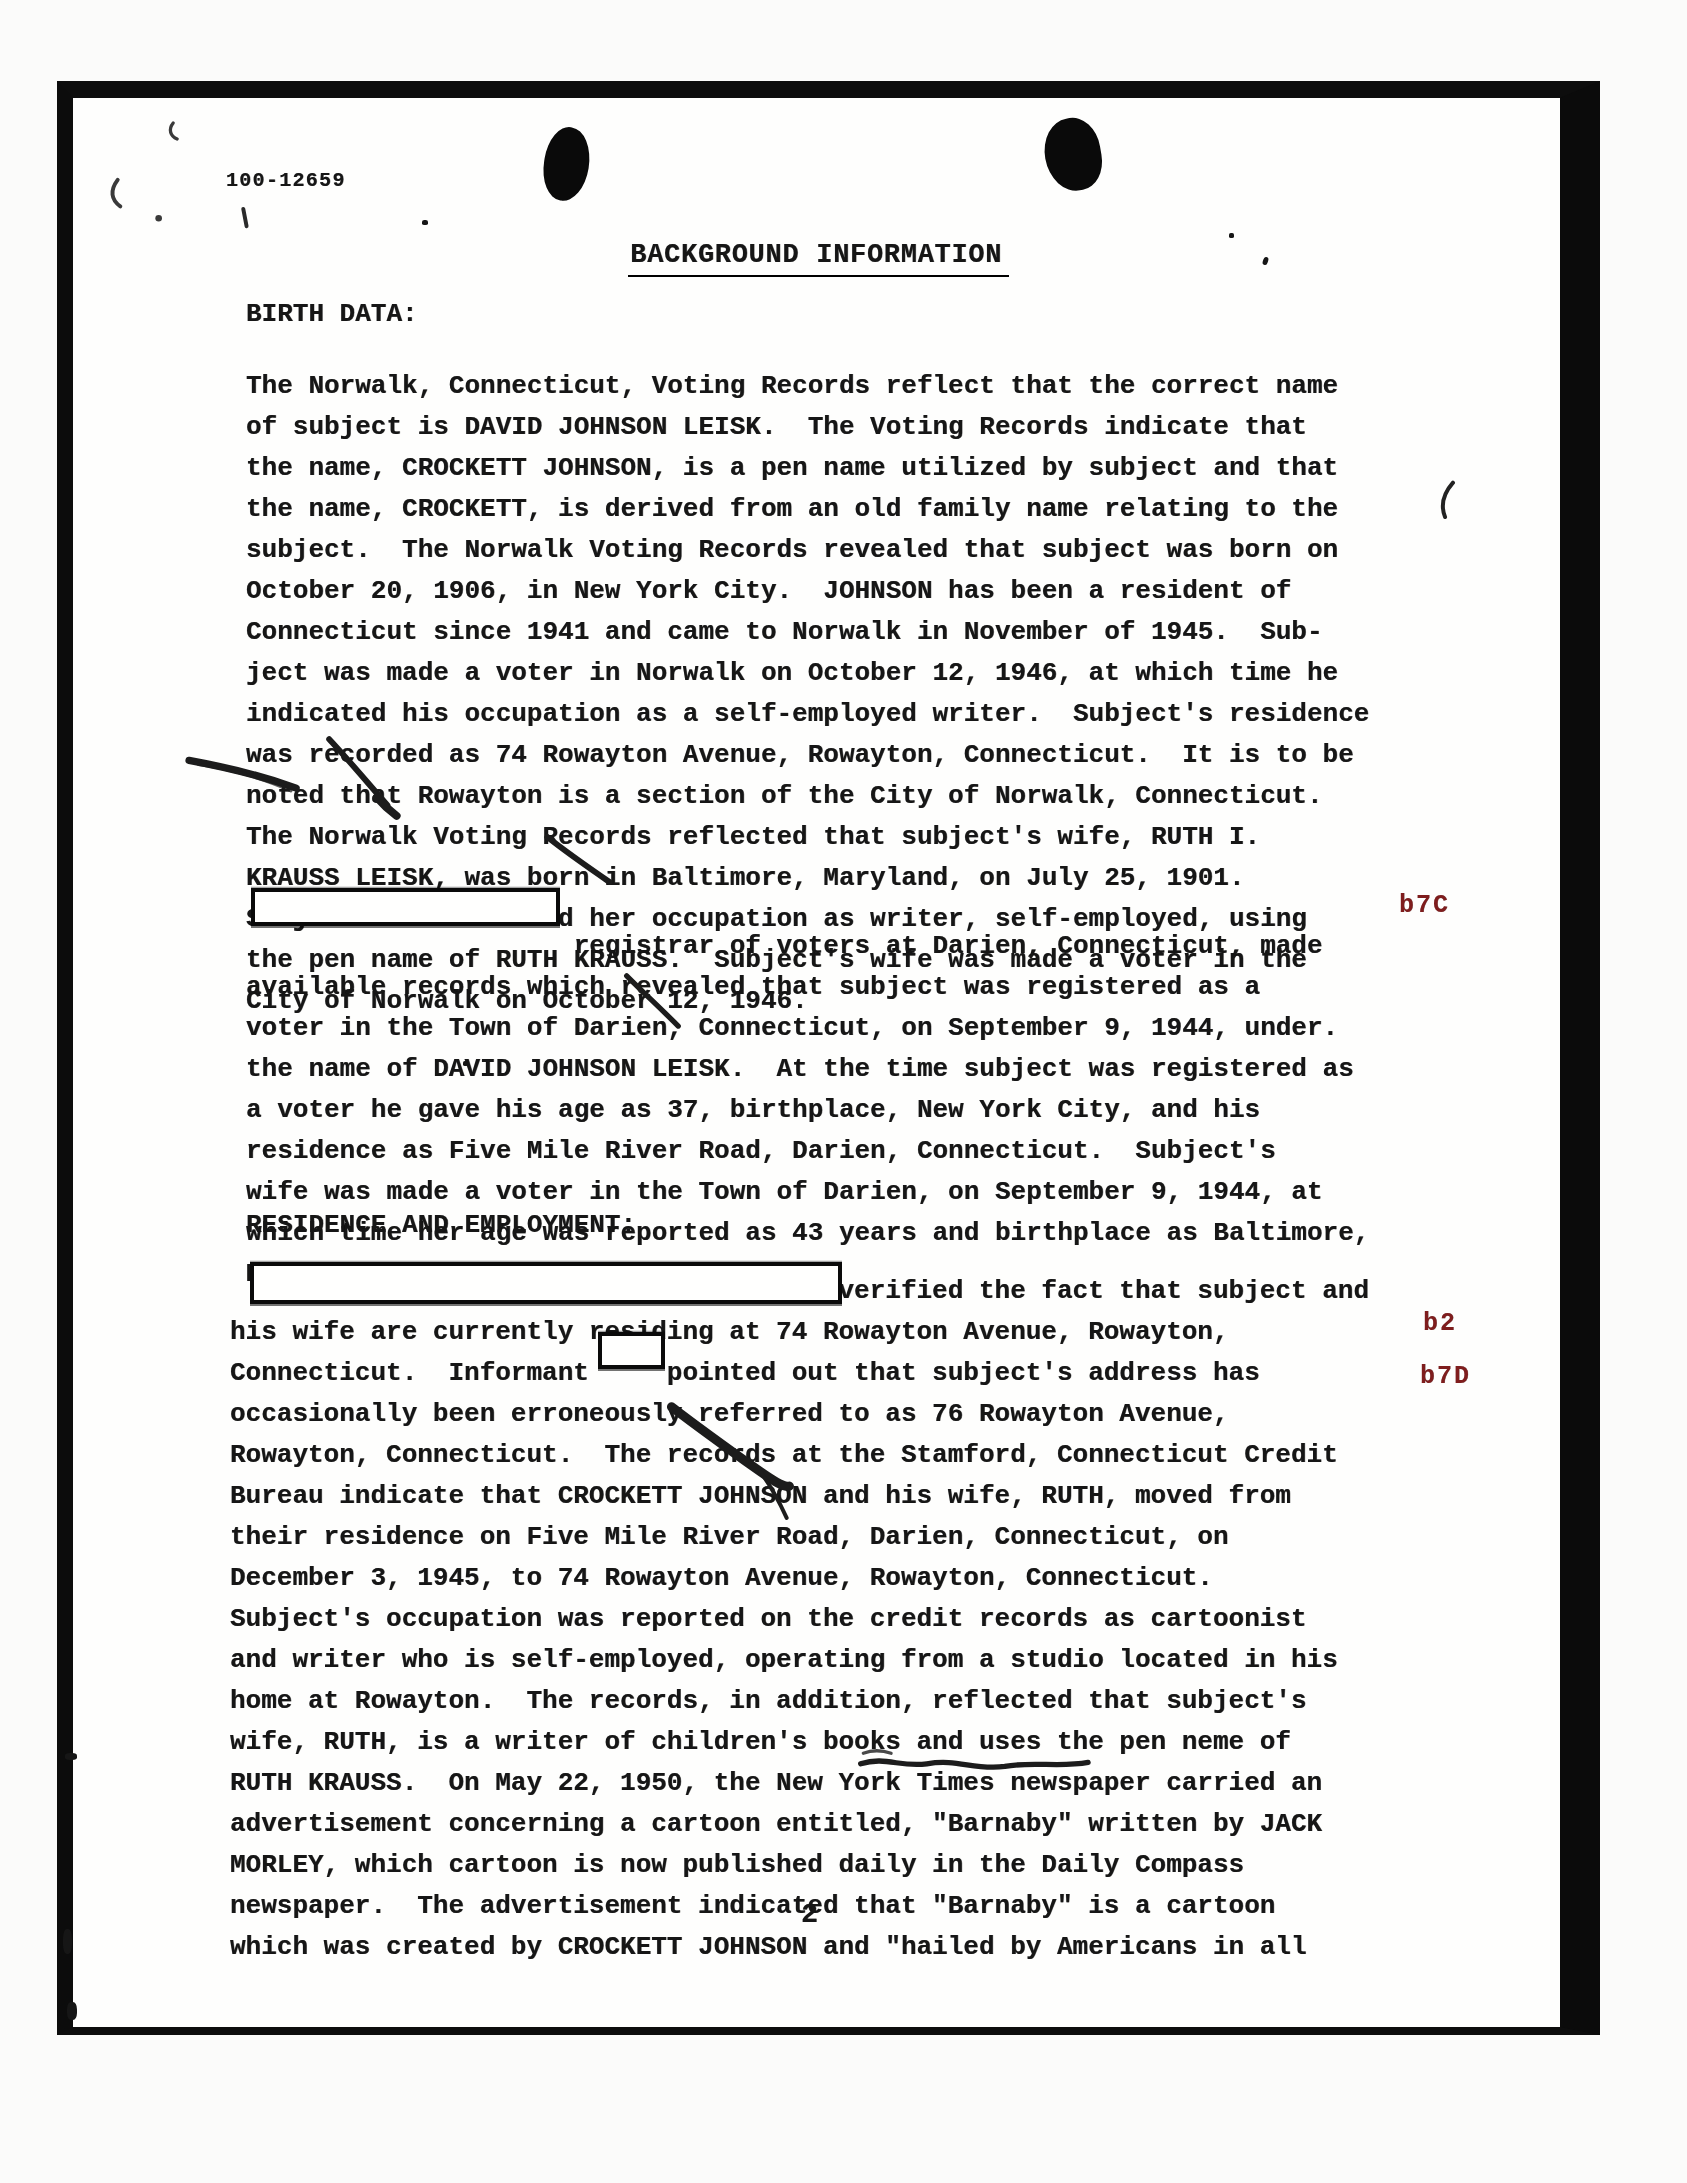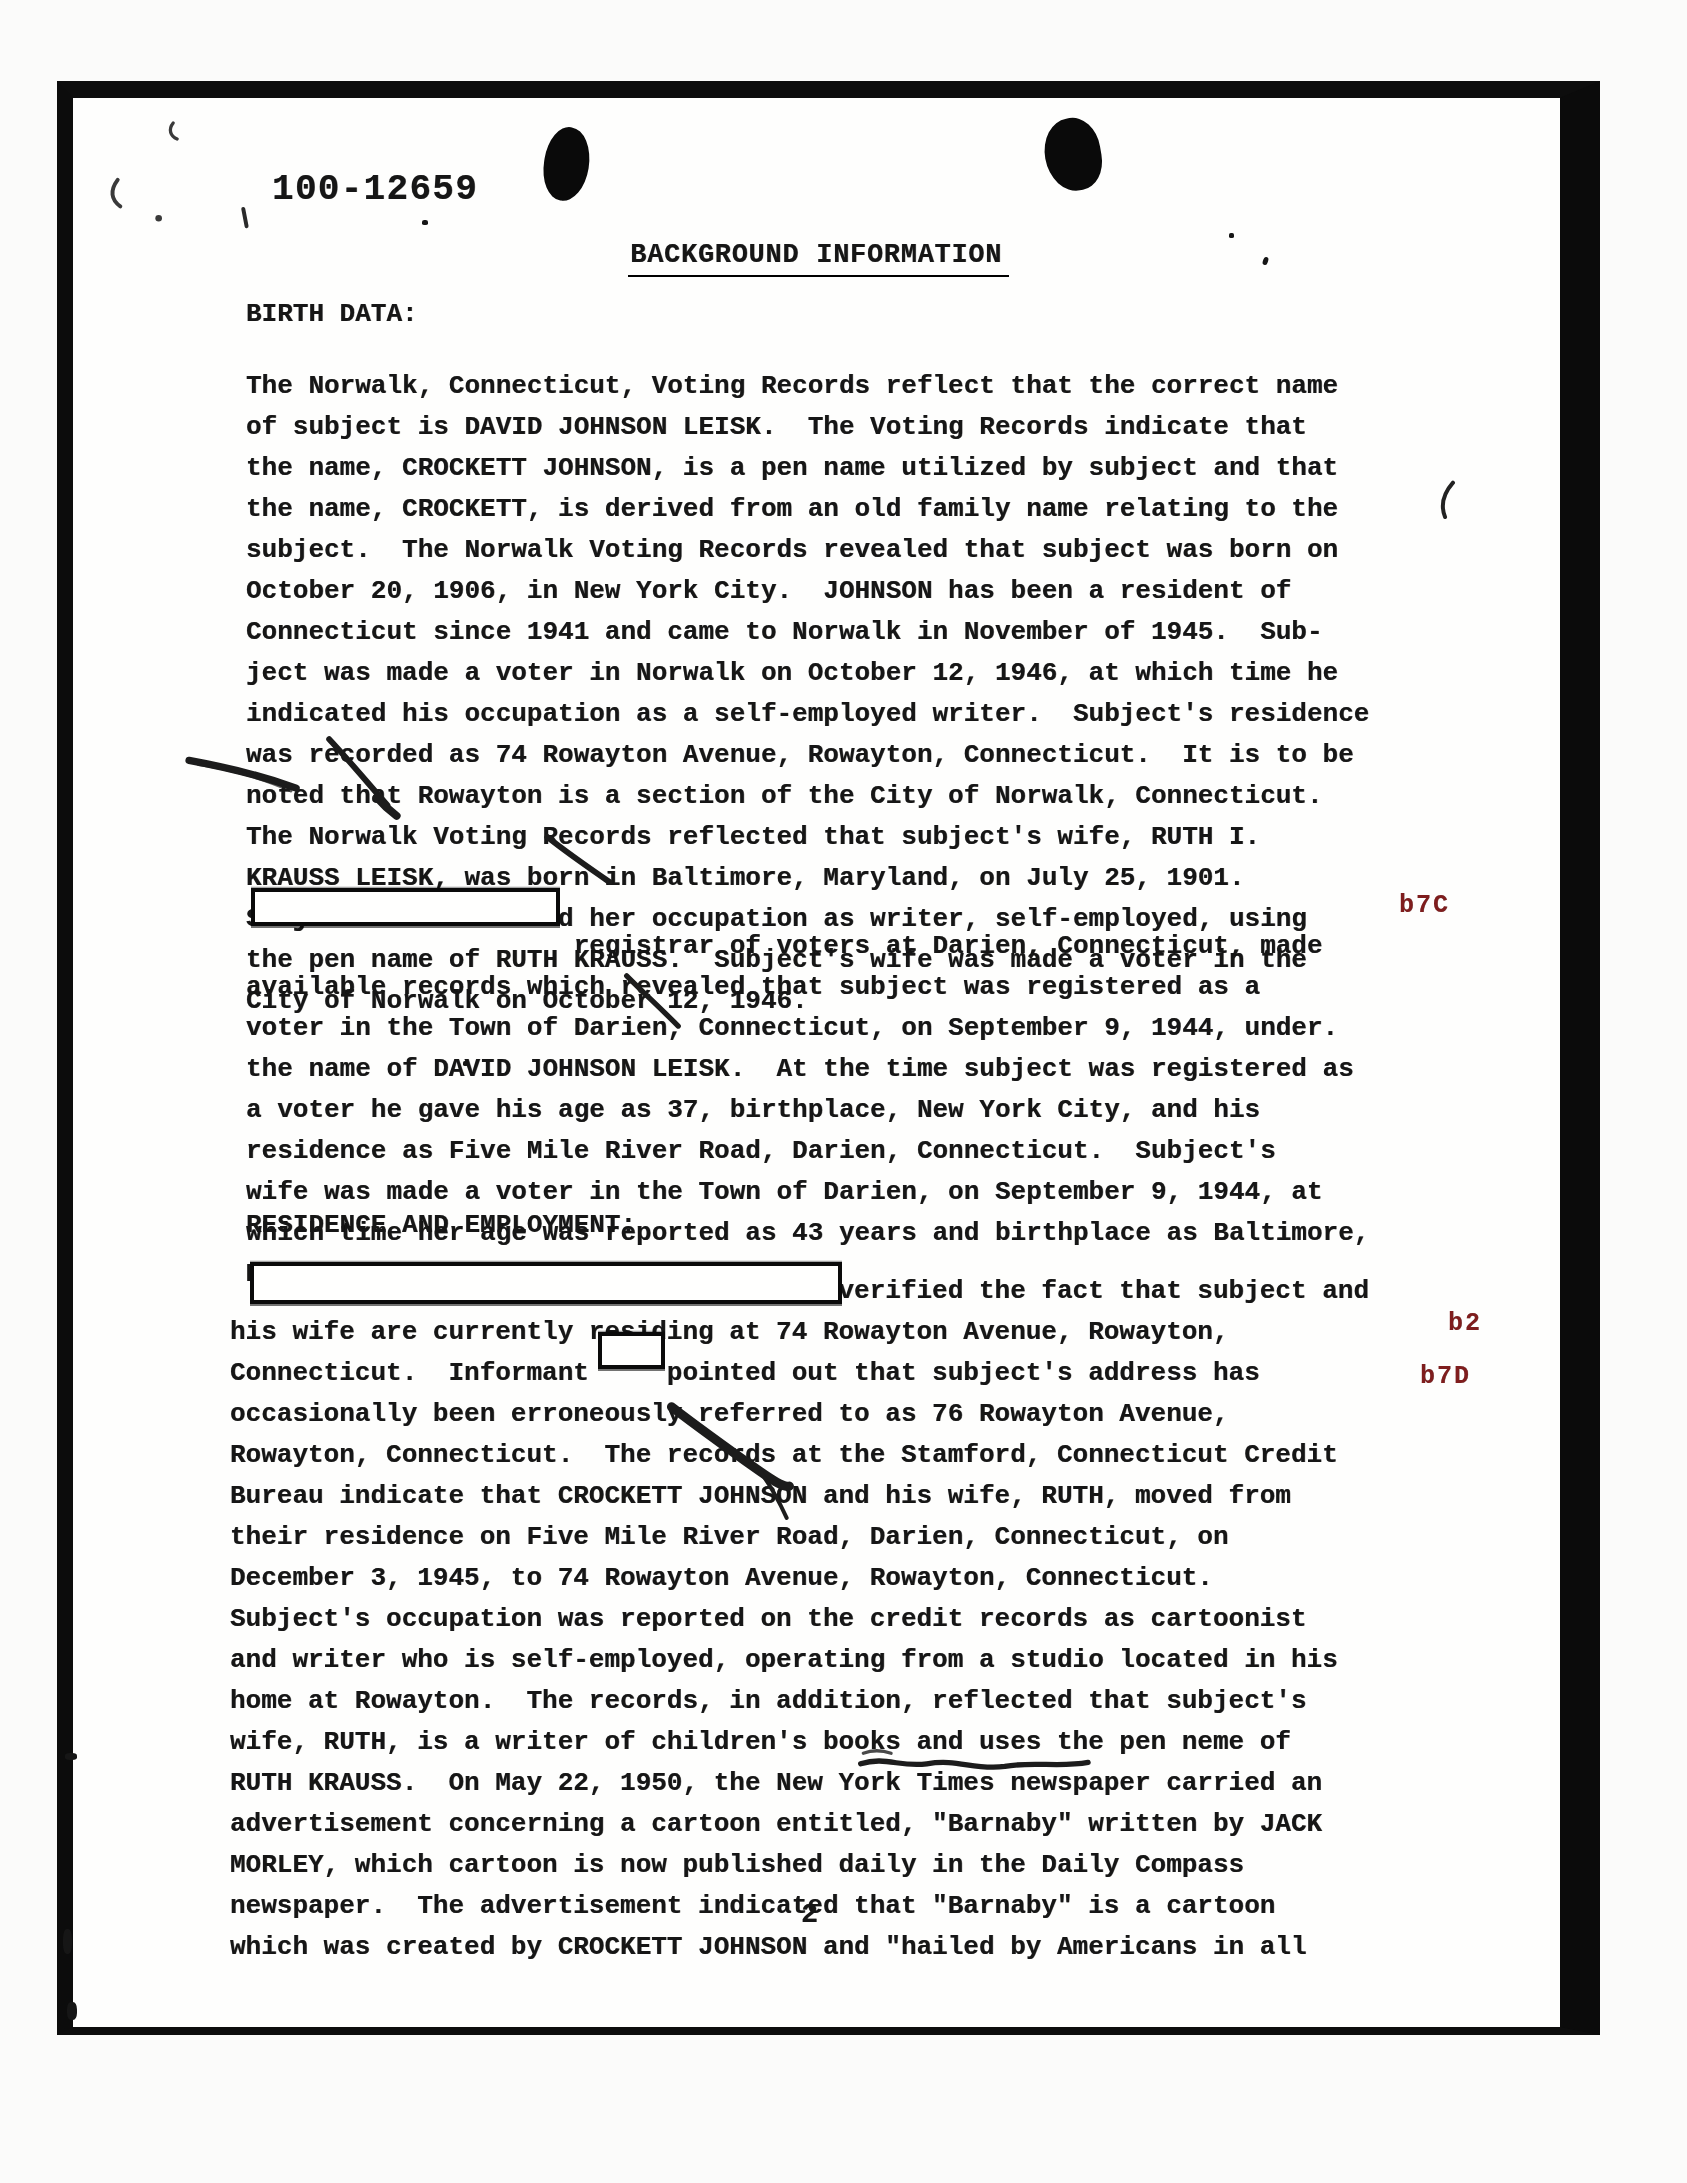--- a/index.html
+++ b/index.html
@@ -24,21 +24,21 @@
     text-shadow:0.5px 0.3px 0 rgba(10,10,10,0.45), -0.2px 0.1px 0 rgba(10,10,10,0.25);
   }
   .mono-block{
     font-size:26px;line-height:41px;white-space:pre;letter-spacing:0px;
   }
   .heading{font-size:26px;line-height:31px;white-space:pre;}
   .doc-title{
     font-size:27px;letter-spacing:0.7px;display:inline-block;
     border-bottom:2px solid #000000;padding:0 6.6px 4.6px 2.6px;margin-left:-5.3px;
   }
-  .file-number{font-size:36px;letter-spacing:1.3px;margin-left:46px;}
+  .file-number{font-size:20px;letter-spacing:1.3px;}
   .page-number{font-size:28.4px;}
   .margin-code{
     font-size:25px;color:#7f1d1d;font-weight:bold;letter-spacing:2px;
     text-shadow:0.3px 0.3px 0 rgba(20,20,20,0.4);
   }
   .redaction{
     position:absolute;background:#fffffe;box-sizing:border-box;
     border:4px solid #0a0a0a;
     box-shadow:0 2px 0 rgba(0,0,0,0.55), 0 -1.3px 0 rgba(0,0,0,0.35);
   }
@@ -112,21 +112,21 @@
 advertisement concerning a cartoon entitled, "Barnaby" written by JACK
 MORLEY, which cartoon is now published daily in the Daily Compass
 newspaper.  The advertisement indicated that "Barnaby" is a cartoon
 which was created by CROCKETT JOHNSON and "hailed by Americans in all</div>
 
 <div class="redaction big" style="left:250px;top:1262px;width:592px;height:42px;"></div>
 
 <div class="redaction" style="left:598px;top:1332px;width:67px;height:37px;"></div>
 
 <div class="abs margin-code" style="left:1399px;top:891px;">b7C</div>
-<div class="abs margin-code" style="left:1423px;top:1309px;margin-left:25px;">b2</div>
+<div class="abs margin-code" style="left:1423px;top:1309px;">b2</div>
 <div class="abs margin-code" style="left:1420px;top:1362px;">b7D</div>
 
 <div class="abs typed page-number" style="left:801px;top:1898px;">2</div>
 
 <div class="speck" style="left:422px;top:220px;width:6px;height:4.6px;"></div>
 <div class="speck" style="left:1229px;top:233px;width:4.6px;height:4.6px;"></div>
 <div class="speck" style="left:1263px;top:257px;width:5.3px;height:8px;transform:rotate(18deg);"></div>
 <div class="speck" style="left:65px;top:1753px;width:12px;height:6.6px;"></div>
 <div class="speck" style="left:63px;top:1929px;width:8.6px;height:25px;"></div>
 <div class="speck" style="left:67px;top:2002px;width:10px;height:18px;"></div>

